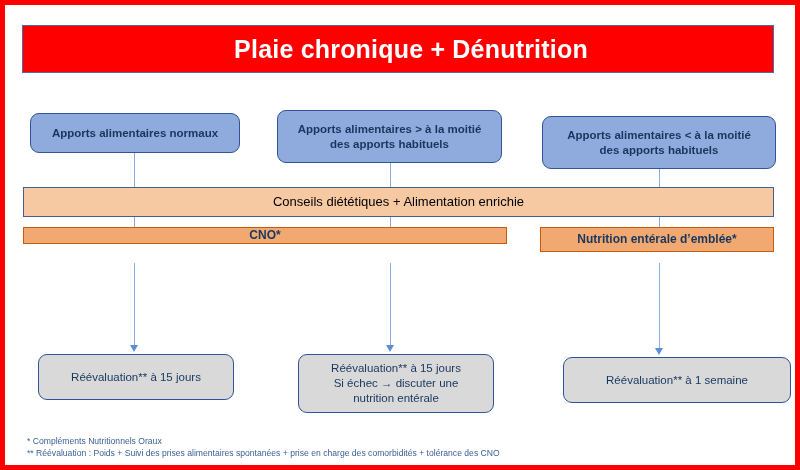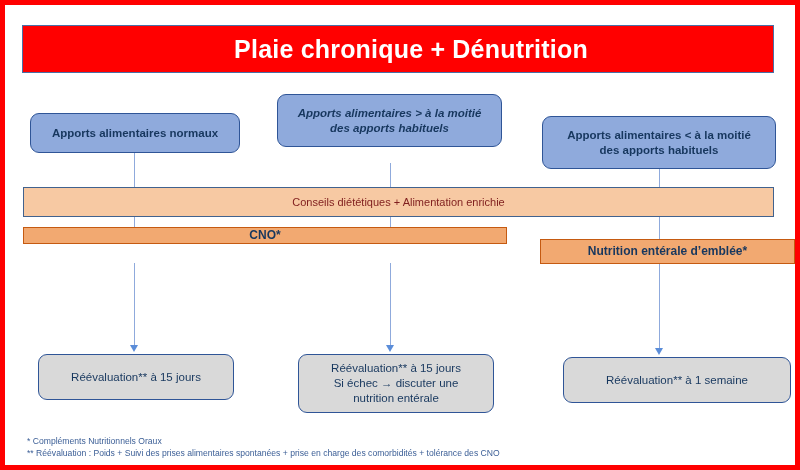--- a/index.html
+++ b/index.html
@@ -62,22 +62,22 @@
   .box-blue .node-text {
     color: #17375E;
     font-size: 11.5px;
     font-weight: bold;
   }
   .bar-orange-light {
     background: #F7C9A3;
     border: 1.4px solid #41628E;
   }
   .bar-orange-light .node-text {
-    color: #7f1d1d;
-    font-size: 11px;
+    color: #000000;
+    font-size: 13px;
     font-weight: normal;
   }
   .bar-orange-dark {
     background: #F2A971;
     border: 1.4px solid #C55A11;
   }
   .bar-orange-dark .node-text {
     color: #17375E;
     font-size: 12px;
     font-weight: bold;
@@ -149,39 +149,39 @@
 
   <div class="conn-line" style="left:654px; top:212px; height:22px;"></div>
 
   <div class="conn-line" style="left:654px; top:258px; height:88px;"></div>
   <div class="conn-arrow" style="left:650px; top:343px;"></div>
 
   <div class="node box-blue" style="left:25px; top:108px; width:210px; height:40px;">
     <span class="node-text">Apports alimentaires normaux</span>
   </div>
 
-  <div class="node box-blue" style="left:272px; top:89px; width:225px; height:53px;font-style:italic;">
+  <div class="node box-blue" style="left:272px; top:105px; width:225px; height:53px;">
     <span class="node-text">Apports alimentaires &gt; à la moitié
 des apports habituels</span>
   </div>
 
   <div class="node box-blue" style="left:537px; top:105px; width:234px; height:53px;margin-top:6px;">
     <span class="node-text">Apports alimentaires &lt; à la moitié
 des apports habituels</span>
   </div>
 
   <div class="node bar-orange-light" style="left:18px; top:182px; width:751px; height:30px;">
     <span class="node-text">Conseils diététiques + Alimentation enrichie</span>
   </div>
 
   <div class="node bar-orange-dark" style="left:18px; top:222px; width:484px; height:17px;">
     <span class="node-text">CNO*</span>
   </div>
 
-  <div class="node bar-orange-dark" style="left:535px; top:234px; width:255px; height:25px;">
+  <div class="node bar-orange-dark" style="left:535px; top:222px; width:234px; height:25px;">
     <span class="node-text">Nutrition entérale d’emblée*</span>
   </div>
 
   <div class="node box-gray" style="left:33px; top:349px; width:196px; height:46px;">
     <span class="node-text">Réévaluation** à 15 jours</span>
   </div>
 
   <div class="node box-gray" style="left:293px; top:349px; width:196px; height:59px;">
     <span class="node-text">Réévaluation**  à 15 jours
 Si échec → discuter une

